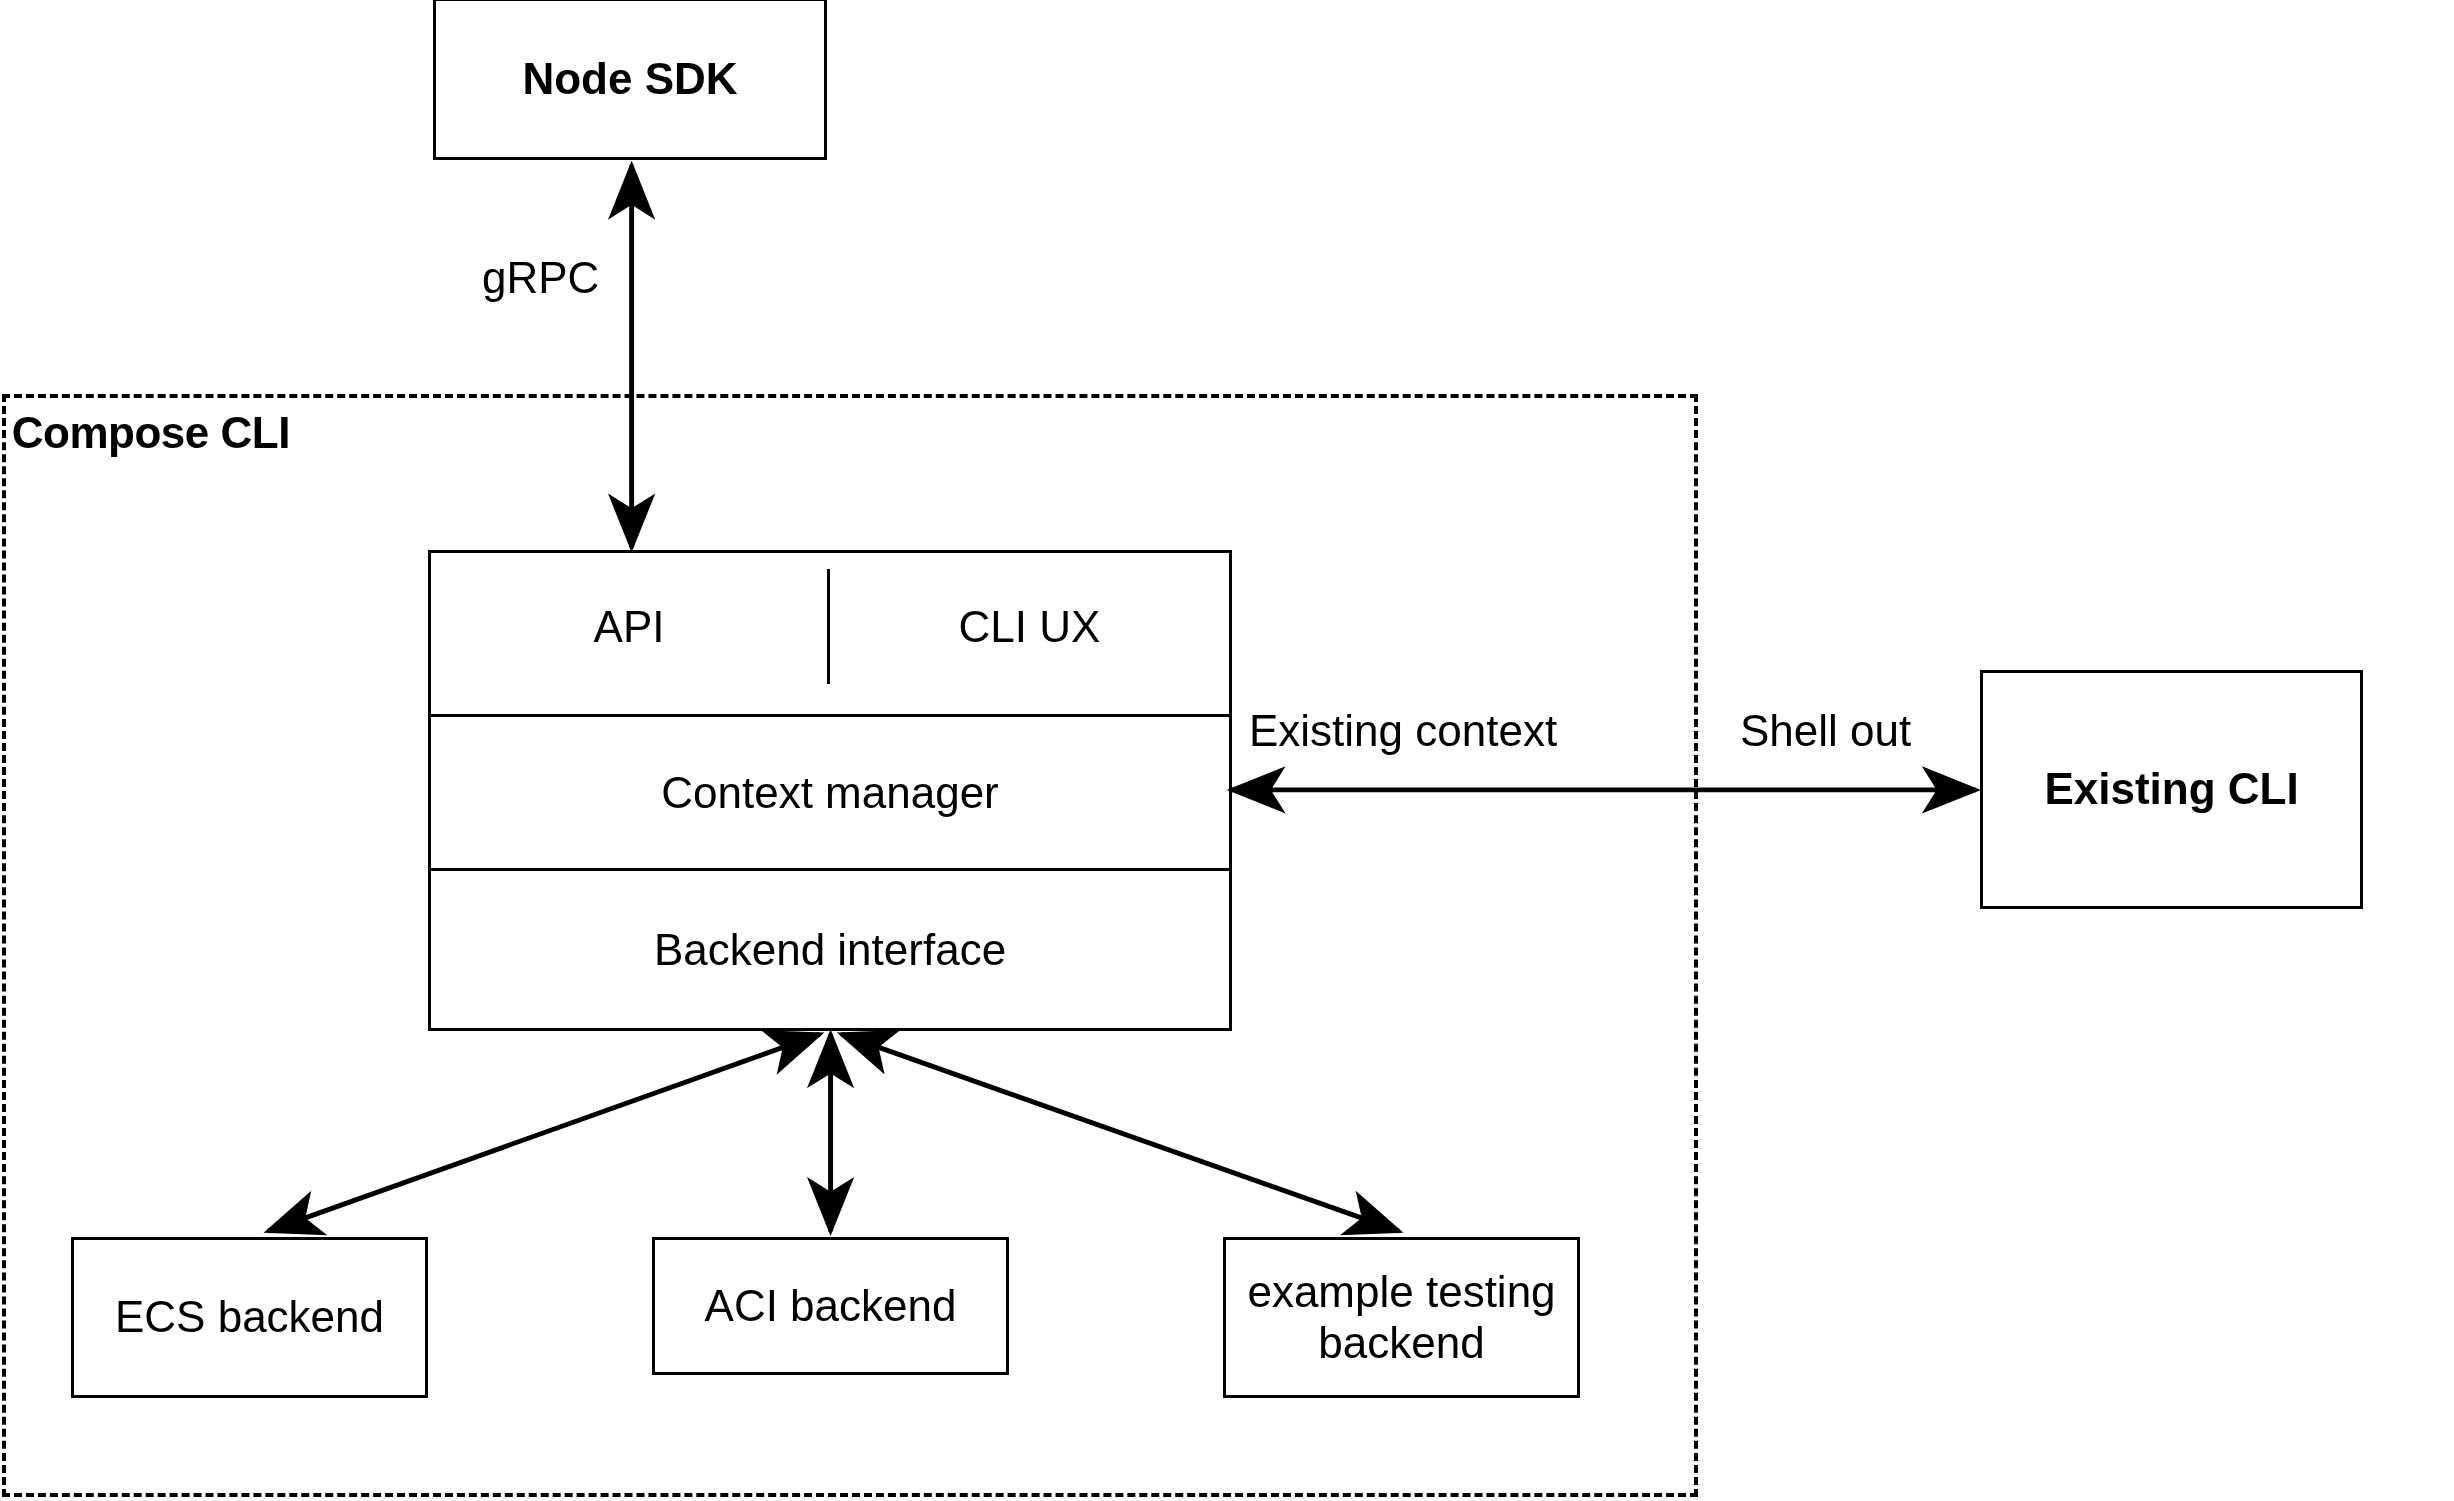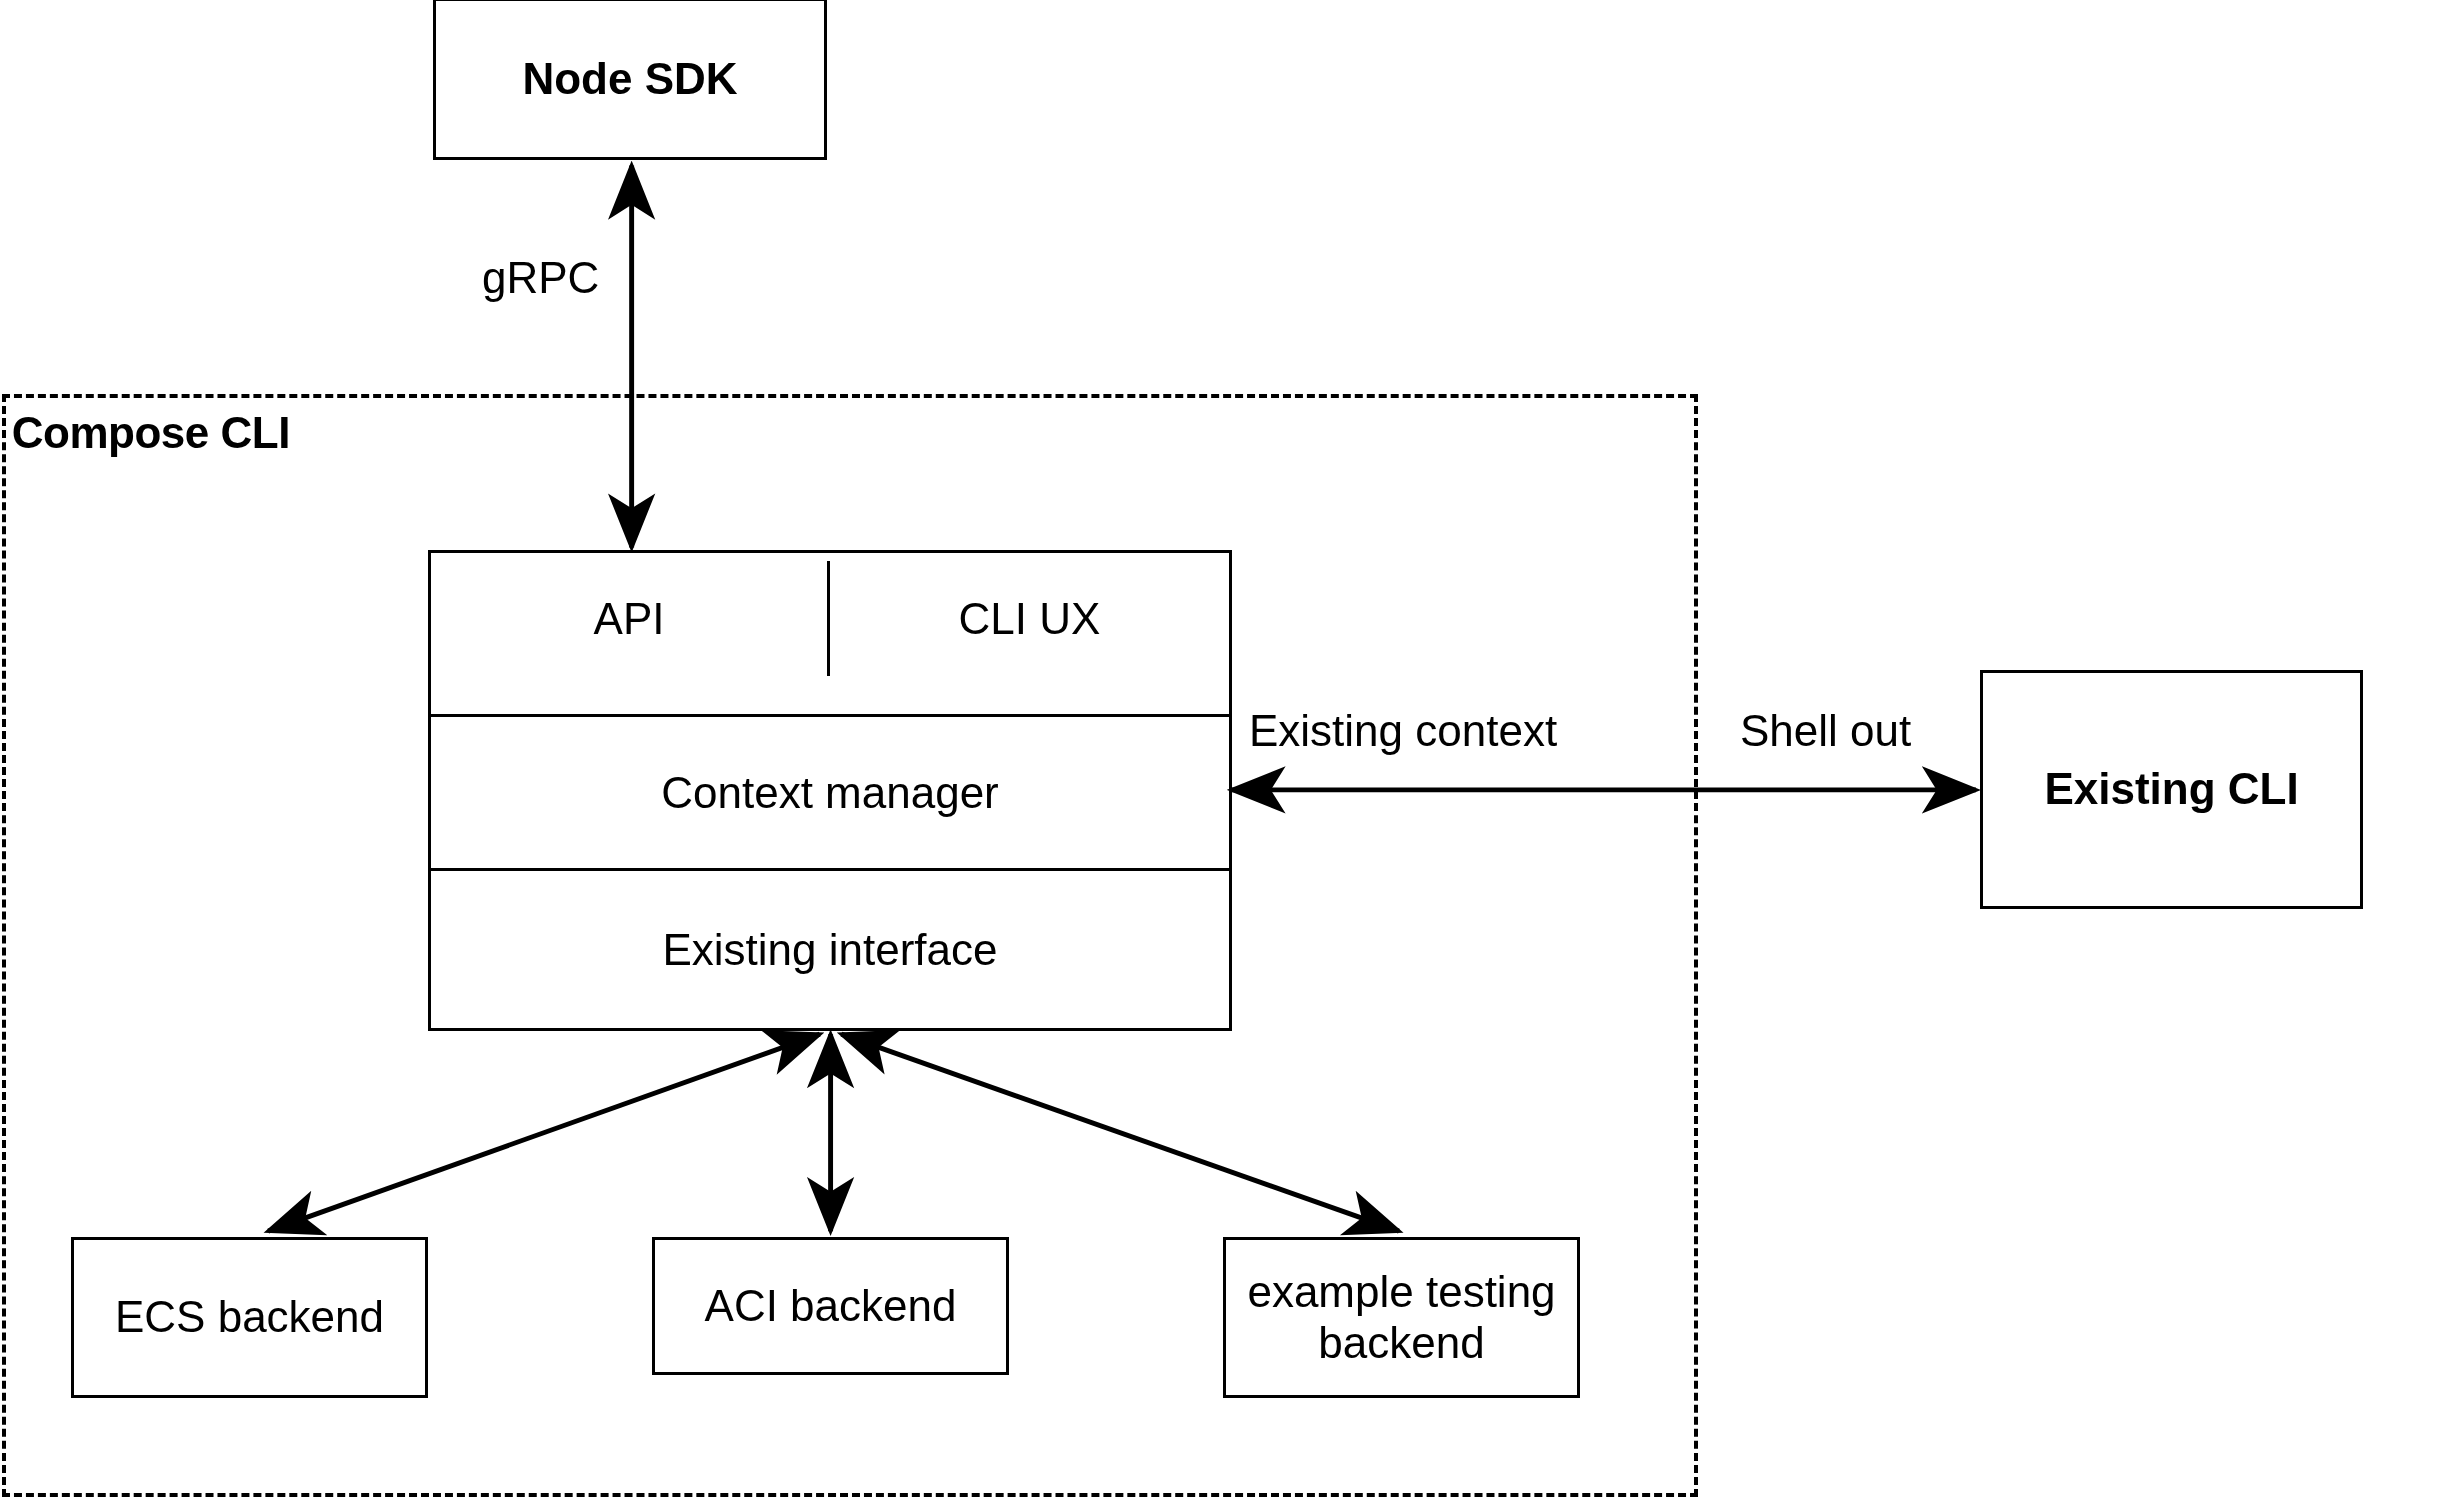--- a/index.html
+++ b/index.html
@@ -76,21 +76,21 @@
     position: absolute;
     left: 0;
     width: 100%;
     box-sizing: border-box;
     display: flex;
     align-items: center;
     justify-content: center;
     font-size: 44px;
   }
   #row-top {
-    top: 8px;
+    top: 16px;
     height: 115px;
     display: flex;
   }
   .row-top-cell {
     flex: 1 1 50%;
     display: flex;
     align-items: center;
     justify-content: center;
     box-sizing: border-box;
     height: 100%;
@@ -135,21 +135,21 @@
         <span>API</span>
       </div>
       <div class="row-top-cell" id="cell-cliux">
         <span>CLI UX</span>
       </div>
     </div>
     <div class="stack-row" id="row-mid">
       <span>Context manager</span>
     </div>
     <div class="stack-row" id="row-bot">
-      <span>Existing interface</span>
+      <span>Backend interface</span>
     </div>
   </div>
 
   <div class="free-label" style="left:1249px; top:707px; font-size:44px;">Existing context</div>
 
   <div class="free-label" style="left:1740px; top:707px; font-size:44px;">Shell out</div>
 
   <div class="box" style="left:1980px; top:670px; width:383px; height:239px; font-size:44px;">
     <span class="box-label bold">Existing CLI</span>
   </div>

